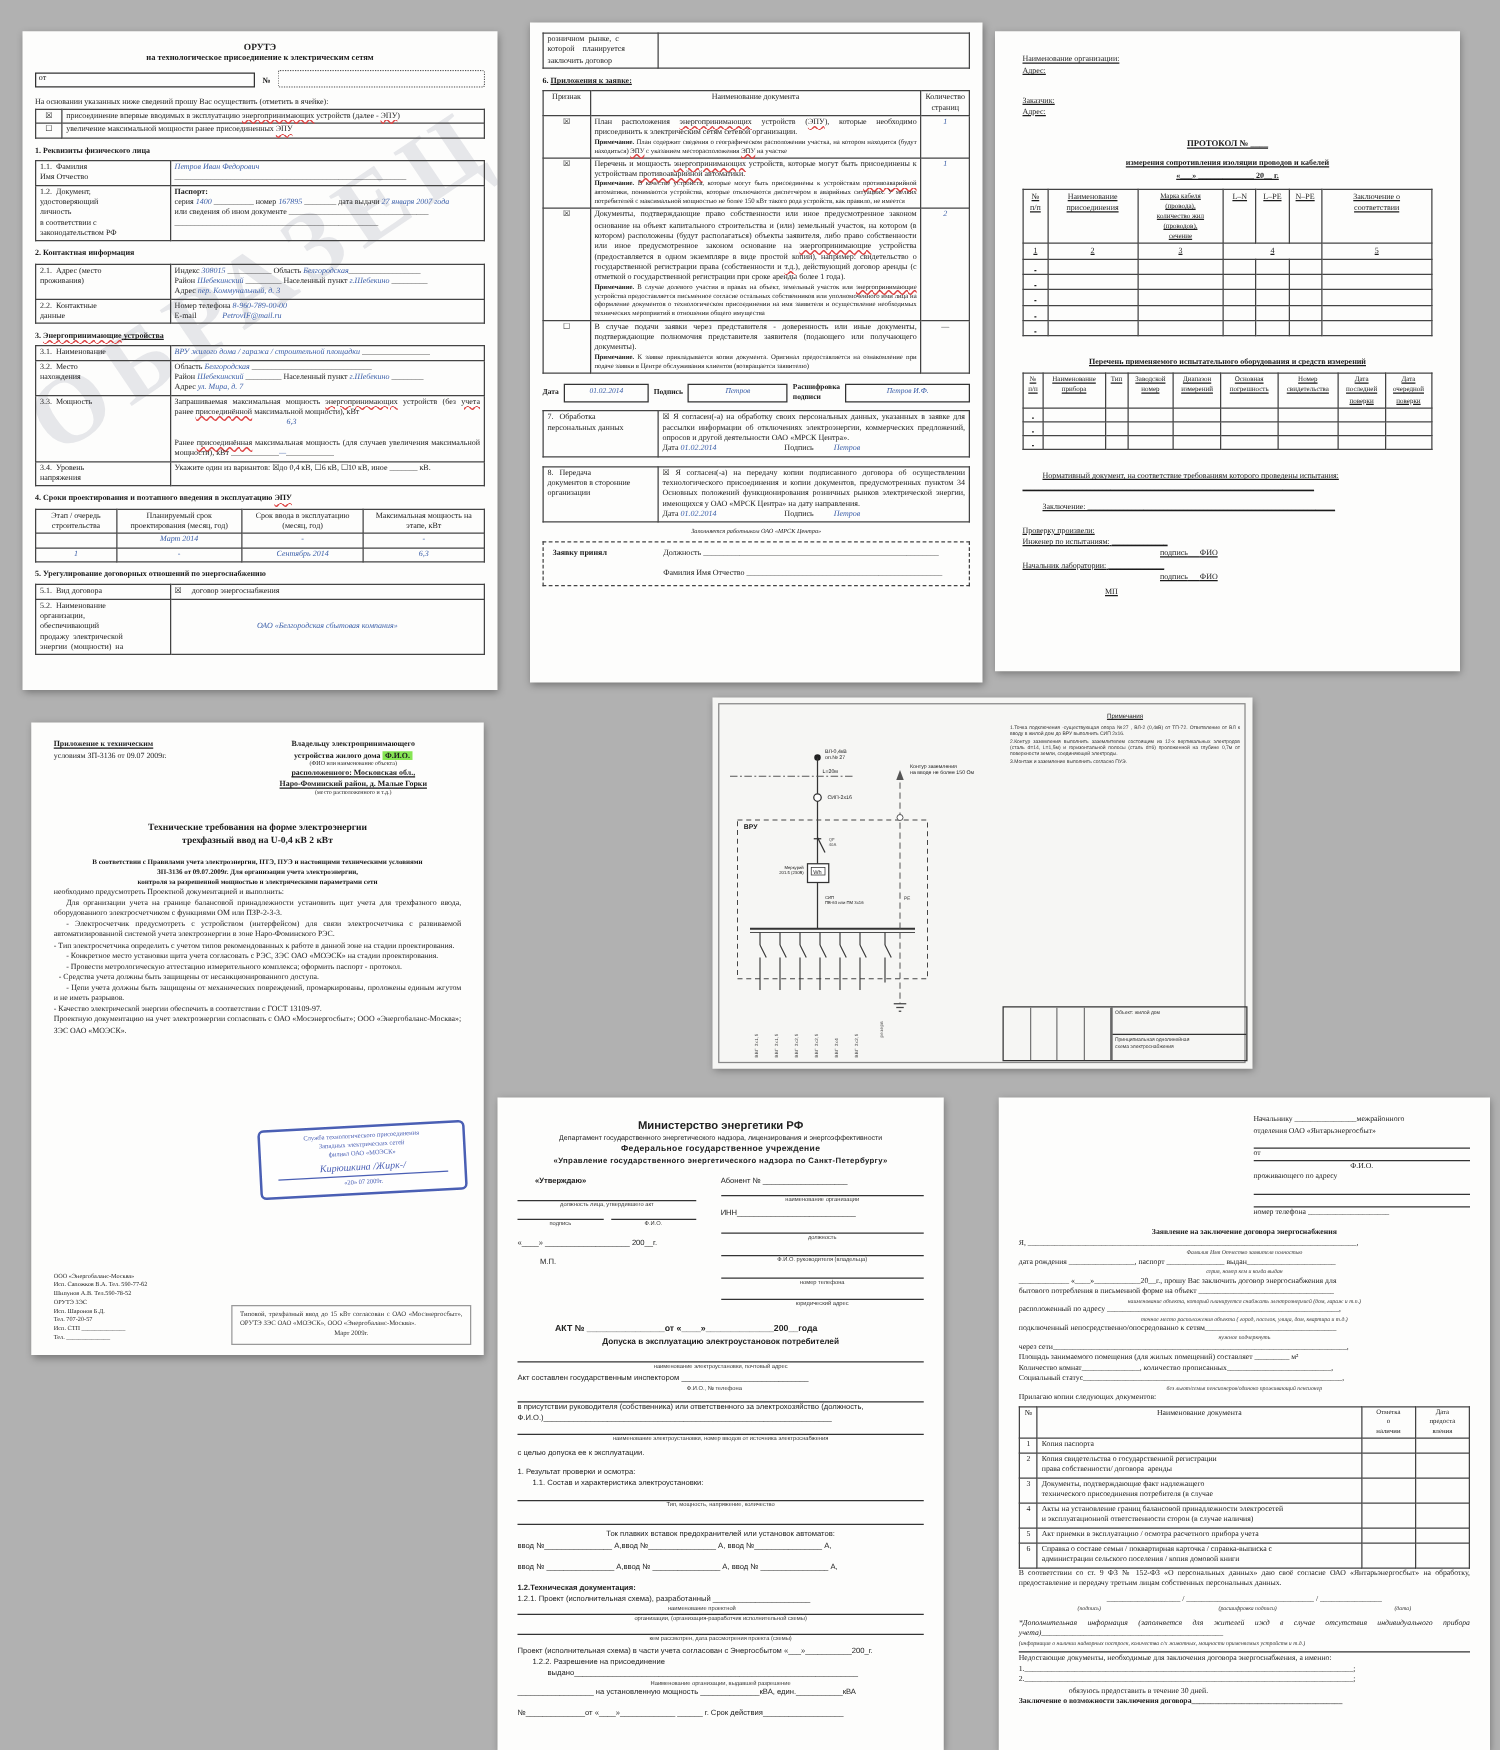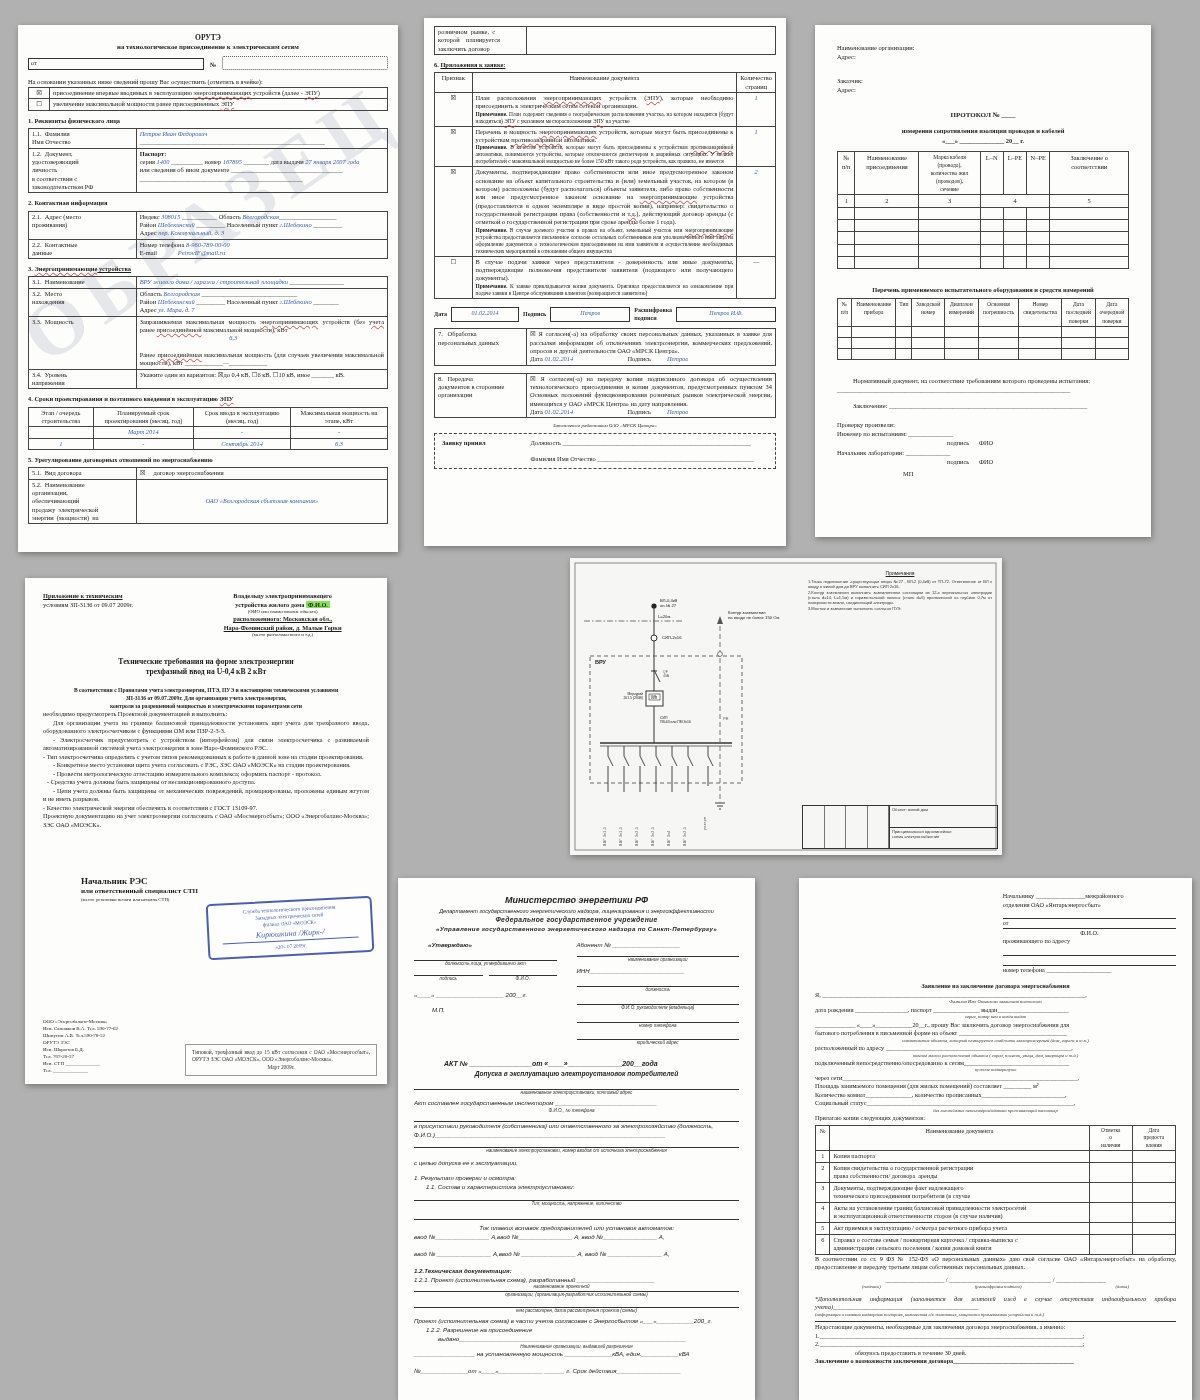--- a/index.html
+++ b/index.html
@@ -297,21 +297,21 @@
             <div>Должность ___________________________________________________________</div>
             <div style="margin-top:8px">Фамилия Имя Отчество _________________________________________________</div>
           </td>
         </tr>
       </tbody>
         </table>
     </div>
   </div>
 </div>
 
-<div class="doc" id="d3" style="left:815px;top:25px;width:336px;height:512px;">
+<div class="doc" id="d3" style="left:796px;top:25px;width:372px;height:512px;text-decoration:underline;">
   <div class="pad" style="padding:18px 22px;">
     <div>Наименование организации:</div>
     <div>Адрес:</div>
     <div style="margin-top:14px">Заказчик:</div>
     <div>Адрес:</div>
     <div class="c b" style="margin-top:16px;font-size:7px">ПРОТОКОЛ  №  ____</div>
     <div class="c b" style="margin-top:6px">измерения  сопротивления  изоляции проводов и кабелей</div>
     <div class="c b">«___» ______________ 20__ г.</div>
     <table class="ft" style="margin-top:6px">
       <tbody>
@@ -498,25 +498,20 @@
     <div class="j" style="text-indent:4px">- Средства учета должны быть защищены от несанкционированного доступа.</div>
     <div class="j" style="text-indent:10px">-  Цепи  учета  должны  быть  защищены  от  механических  повреждений, промаркированы, проложены единым жгутом и не иметь разрывов.</div>
     <div class="j">- Качество электрической энергии обеспечить в соответствии с ГОСТ 13109-97.</div>
     <div class="j">Проектную  документацию  на  учет  электроэнергии  согласовать  с  ОАО «Мосэнергосбыт»;  ООО «Энергобаланс-Москва»; ЗЭС ОАО «МОЭСК».</div>
     <div class="stamp">
       <div>Служба технологического присоединения</div>
       <div>Западных электрических сетей</div>
       <div>филиал ОАО «МОЭСК»</div>
       <div class="sig">Кирюшкина  /Жирк-/</div>
       <div>«20»        07         2009г.</div>
-    </div>
-    <div style="margin-top:46px;margin-left:38px">
-      <div class="b" style="font-size:9px">Начальник РЭС</div>
-      <div class="b" style="font-size:7px">или ответственный специалист СТП</div>
-      <div class="tiny">(место установки печати или штампа СТП)</div>
     </div>
     <div style="position:absolute;left:18px;bottom:10px;font-size:5px;line-height:1.4">
       <div>ООО «Энергобаланс-Москва»</div>
       <div>Исп. Сапожков В.А. Тел. 590-77-62</div>
       <div>      Шипунов А.В.  Тел.590-78-52</div>
       <div>ОРУТЭ ЗЭС</div>
       <div>Исп. Шаронов Б.Д.</div>
       <div>Тел. 707-20-57</div>
       <div>Исп. СТП ______________</div>
       <div>Тел. ______________</div>
@@ -620,21 +615,21 @@
       </div>
     <div class="txt">
       <div class="o">Объект:  жилой дом</div>
       <div class="s pre">Принципиальная однолинейная
 схема электроснабжения</div>
     </div>
   </div>
 </div>
 
 <div class="doc" id="d6" style="left:398px;top:878px;width:357px;height:522px;">
-  <div class="pad" style="padding:16px 16px;font-style:italic;">
+  <div class="pad" style="padding:16px 16px;">
     <div class="h1">Министерство энергетики РФ</div>
     <div class="h2">Департамент государственного энергетического надзора, лицензирования и энергоэффективности</div>
     <div class="h3">Федеральное  государственное  учреждение</div>
     <div class="h3" style="font-size:6.2px">«Управление   государственного   энергетического   надзора по   Санкт-Петербургу»</div>
     <div class="cols2">
       <div style="width:44%">
         <div class="b" style="margin-left:14px">«Утверждаю»</div>
         <div class="ul nsm" style="margin-top:10px">должность лица, утвердившего акт</div>
         <div style="display:flex;gap:6px;margin-top:8px">
           <div class="ul nsm" style="flex:1">подпись</div>

